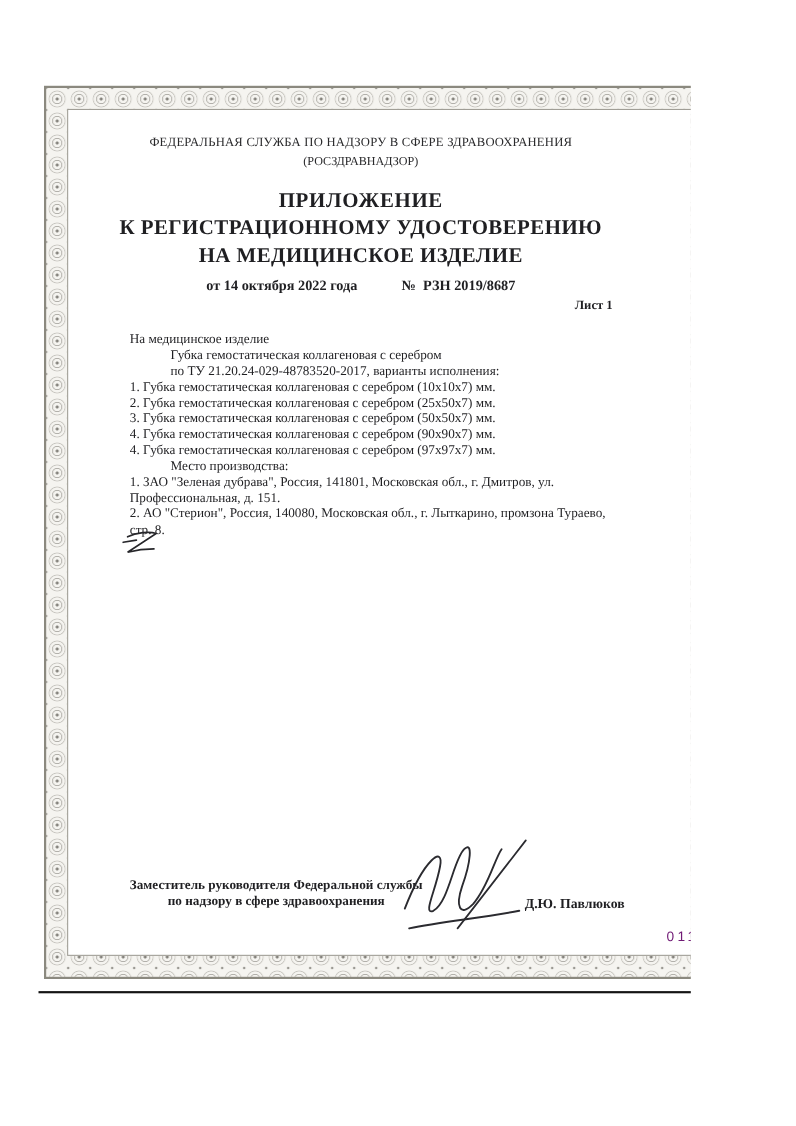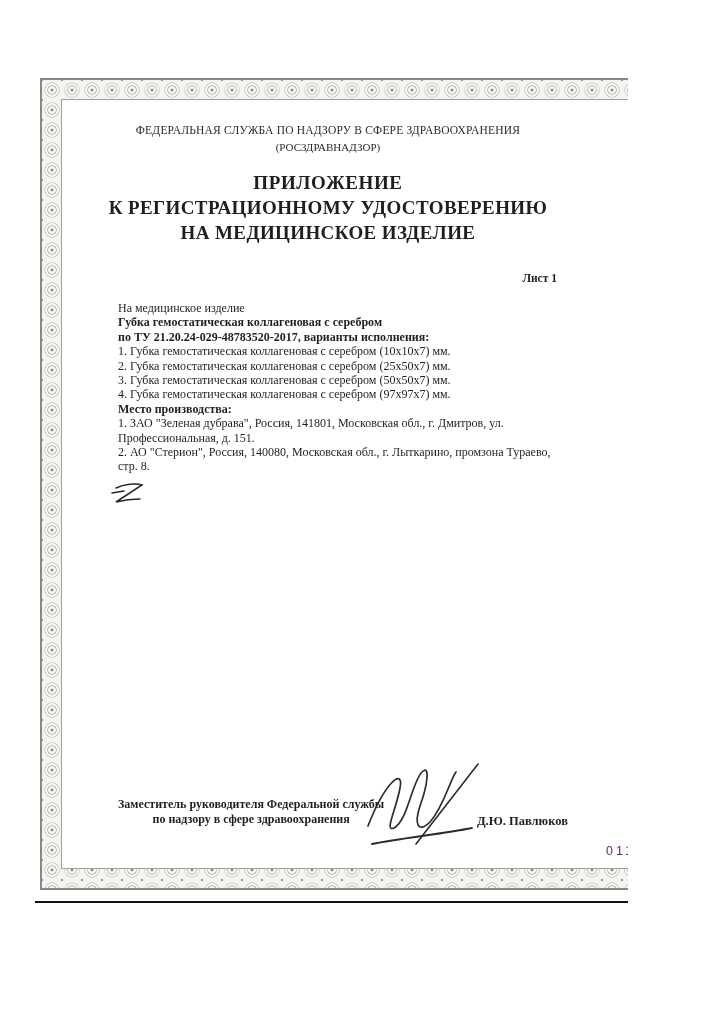--- a/index.html
+++ b/index.html
@@ -43,21 +43,21 @@
 
   .sheet {
     position:absolute; top:272px; left:40px; width:517px;
     text-align:right; font-weight:bold; font-size:11.5px;
   }
 
   .body-block {
     position:absolute; left:118px; top:301px; width:452px;
     font-size:12px; line-height:14.4px;
   }
-  .bold { font-weight:bold; }
+  .bold { font-weight:normal;margin-left:37px; }
 
   .hand-mark { position:absolute; left:110px; top:480px; }
 
   .signer-title {
     position:absolute; left:118px; top:797px;
     font-weight:bold; font-size:12px; line-height:15px;text-align:center;
   }
   .signature { position:absolute; left:358px; top:760px; }
   .signer-name { position:absolute; left:477px; top:814px; font-weight:bold; font-size:12.5px; }
 
@@ -78,30 +78,35 @@
     <div class="frame-inner"></div>
   </div>
 
   <div class="center-line agency-1">ФЕДЕРАЛЬНАЯ СЛУЖБА ПО НАДЗОРУ В СФЕРЕ ЗДРАВООХРАНЕНИЯ</div>
   <div class="center-line agency-2">(РОСЗДРАВНАДЗОР)</div>
 
   <div class="center-line title-2">К РЕГИСТРАЦИОННОМУ УДОСТОВЕРЕНИЮ</div>
   <div class="center-line title-1">ПРИЛОЖЕНИЕ</div>
   <div class="center-line title-3">НА МЕДИЦИНСКОЕ ИЗДЕЛИЕ</div>
 
+  <div class="date-row">
+    <span>от 14 октября 2022 года</span>
+    <span>№&nbsp; РЗН 2019/8687</span>
+  </div>
 
   <div class="sheet">Лист 1</div>
 
   <div class="body-block">
     <div>На медицинское изделие</div>
     <div class="bold">Губка гемостатическая коллагеновая с серебром</div>
     <div class="bold">по ТУ 21.20.24-029-48783520-2017, варианты исполнения:</div>
     <div>1. Губка гемостатическая коллагеновая с серебром (10х10х7) мм.</div>
     <div>2. Губка гемостатическая коллагеновая с серебром (25х50х7) мм.</div>
     <div>3. Губка гемостатическая коллагеновая с серебром (50х50х7) мм.</div>
+    <div>4. Губка гемостатическая коллагеновая с серебром (90х90х7) мм.</div>
     <div>4. Губка гемостатическая коллагеновая с серебром (97х97х7) мм.</div>
     <div class="bold">Место производства:</div>
     <div>1. ЗАО "Зеленая дубрава", Россия, 141801, Московская обл., г. Дмитров, ул. Профессиональная, д. 151.</div>
     <div>2. АО "Стерион", Россия, 140080, Московская обл., г. Лыткарино, промзона Тураево, стр. 8.</div>
   </div>
 
   <div class="hand-mark">
     <svg width="38" height="28" viewBox="0 0 38 28">
       <path d="M6 8 C14 4 26 3 32 5 L6 22 C14 20 24 19 30 19" stroke="#26262a" stroke-width="1.5" fill="none" stroke-linecap="round"></path>
       <path d="M2 13 L14 11" stroke="#26262a" stroke-width="1.5" fill="none" stroke-linecap="round"></path>

